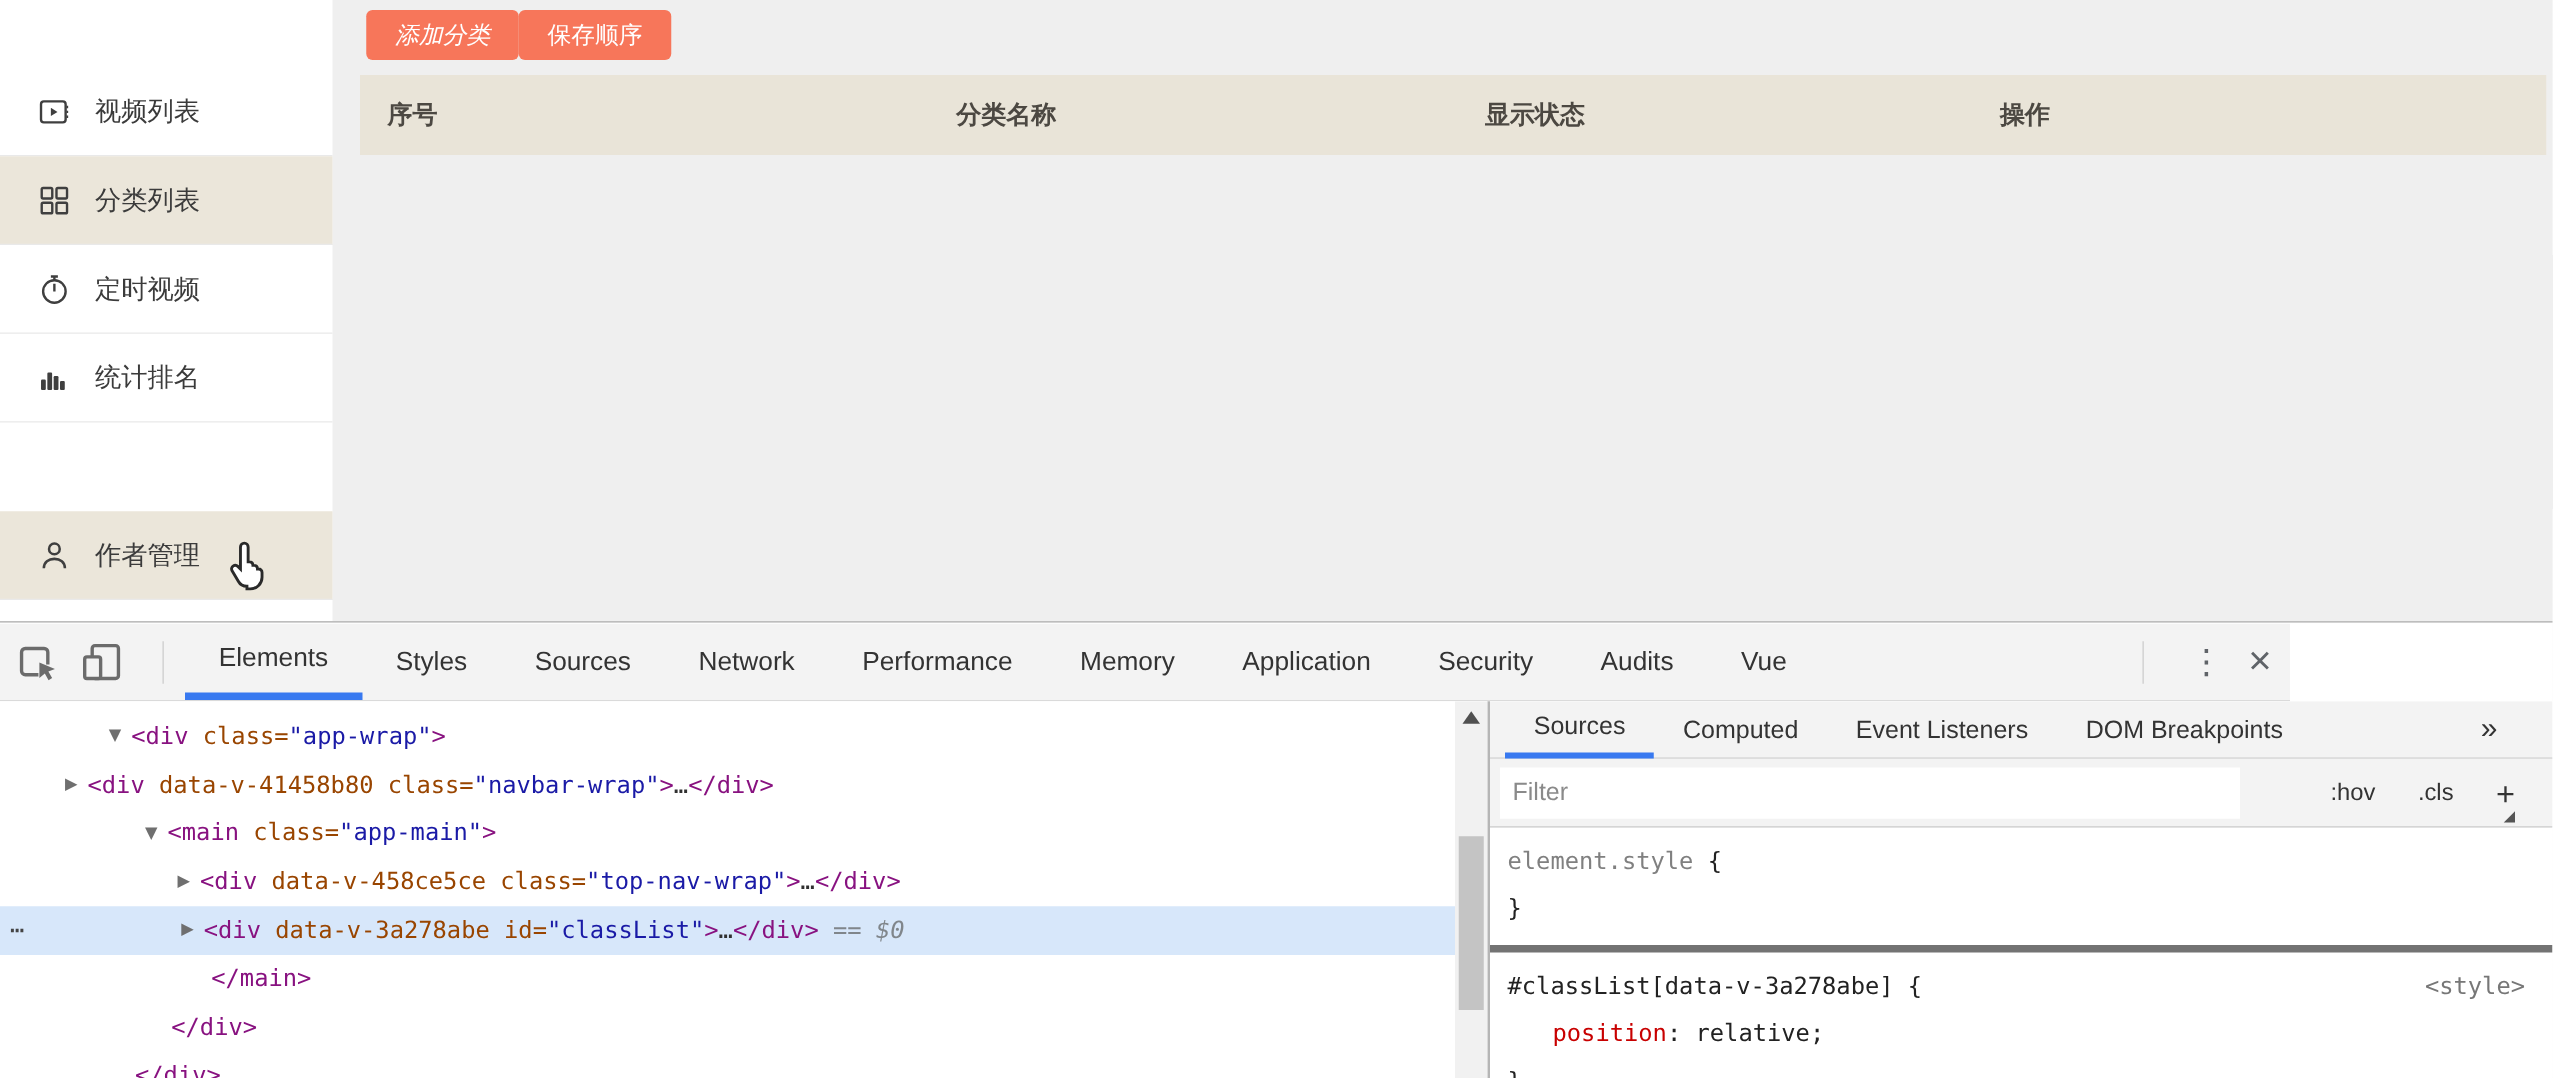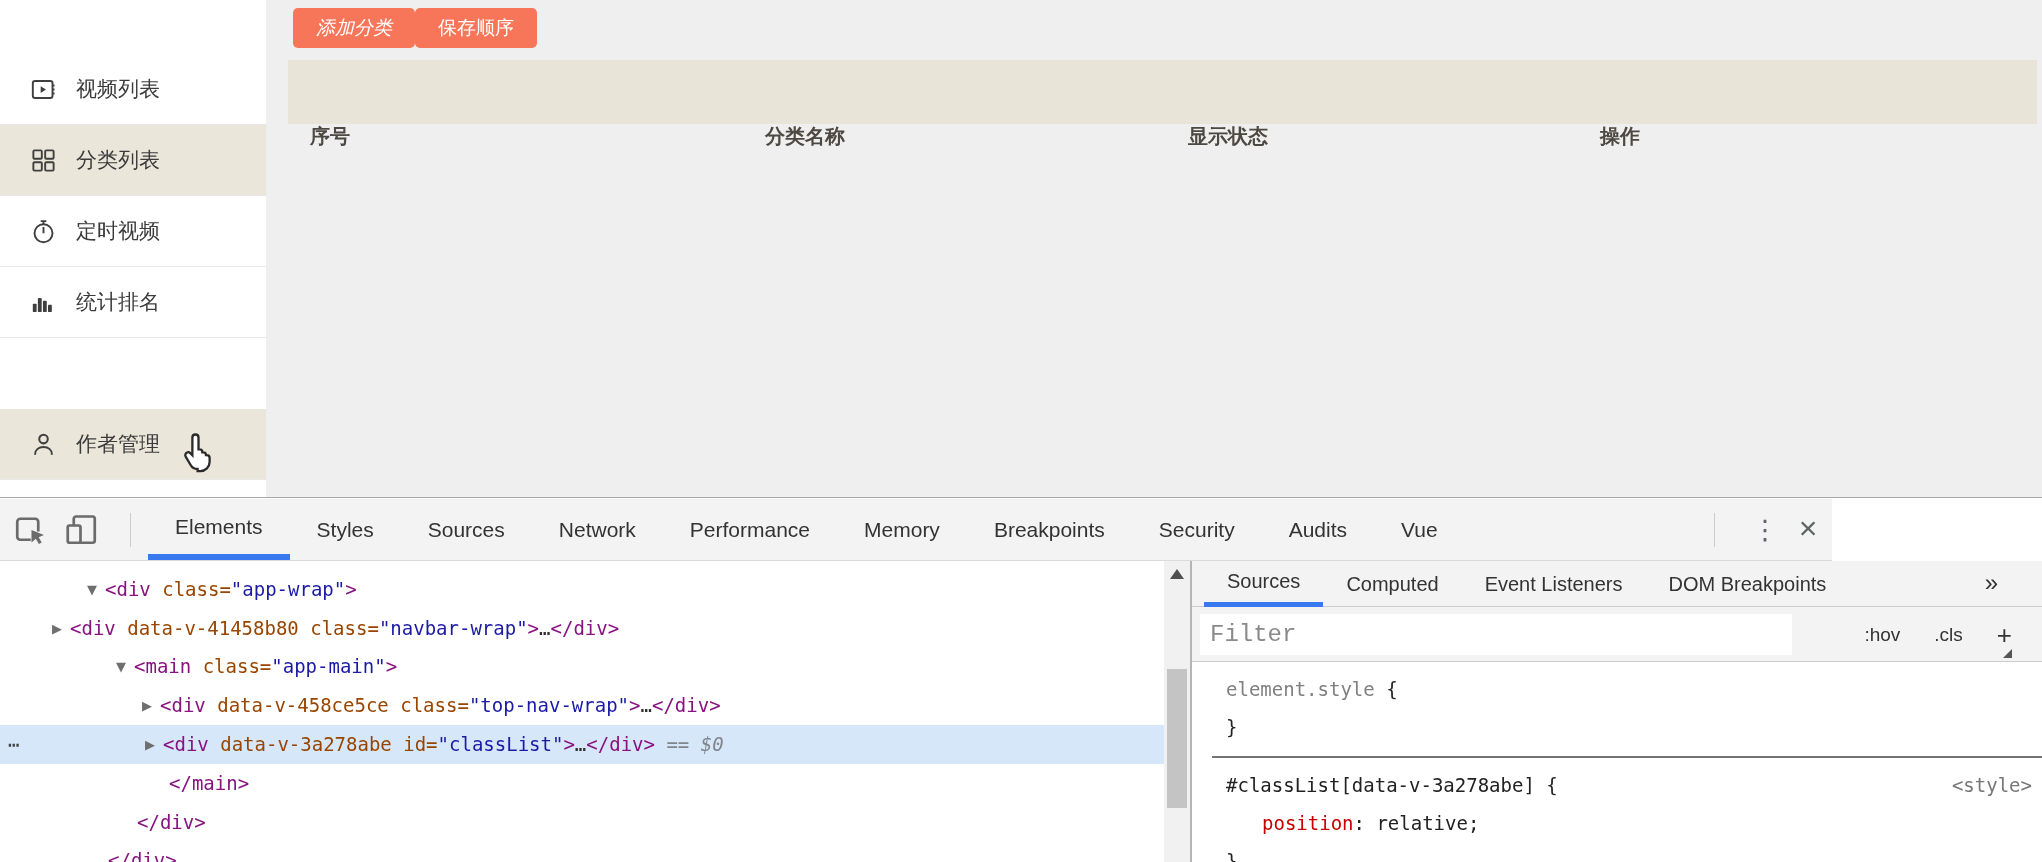--- a/index.html
+++ b/index.html
@@ -25,21 +25,21 @@
   .sb-row .sb-icon{position:absolute;left:30px;width:27px;height:27px;display:flex;align-items:center;color:#3f3f3f;}
   .sb-row .sb-label{position:absolute;left:76px;white-space:nowrap;}
   #hand-cursor{position:absolute;left:178px;top:428px;width:46px;height:46px;pointer-events:none;}
   .app-btn{position:absolute;top:8px;height:40px;background:var(--btn-orange);color:#fff;
     border:none;border-radius:5px;font-size:19px;padding:0 23px;cursor:pointer;
     font-family:"Liberation Sans",sans-serif;white-space:nowrap;}
   #btn-add{left:293px;font-style:italic;}
   #btn-save{left:415px;}
   #table-header{position:absolute;left:288px;top:60px;width:1749px;height:64px;background:var(--header-beige);}
   #table-header .th{position:absolute;top:0;height:64px;line-height:64px;font-size:20px;
-    font-weight:700;color:#4c4842;white-space:nowrap;margin-top:44px;}
+    font-weight:700;color:#4c4842;white-space:nowrap;}
   
   #devtools{position:absolute;left:0;top:497px;width:2042px;height:365px;background:#fff;border-top:1px solid #a8a8a8;}
   #dt-tabbar{position:absolute;left:0;top:1px;width:1832px;height:62px;background:#f3f3f3;border-bottom:1px solid #dadada;}
   .dt-toolicon{position:absolute;top:13px;width:36px;height:36px;color:#6b6b6b;cursor:pointer;}
   #icon-inspect{left:12px;}
   #icon-device{left:64px;}
   .vdiv{position:absolute;top:14px;width:1px;height:34px;background:#ccc;}
   #dt-tabs{position:absolute;left:148px;top:0;height:61px;display:flex;}
   .dt-tab{height:61px;line-height:61px;padding:0 27px;font-size:21px;color:#333;cursor:pointer;white-space:nowrap;}
   .dt-tab.sel{border-bottom:6px solid var(--accent-blue);line-height:55px;}
@@ -68,30 +68,30 @@
   
   #styles-panel{position:absolute;left:1190px;top:63px;width:852px;height:302px;background:#fff;
     border-left:2px solid #b5b5b5;overflow:hidden;}
   #st-tabs{position:relative;height:46px;background:#f3f3f3;border-bottom:1px solid #ccc;display:flex;}
   .st-tab{height:46px;line-height:46px;padding:0 23px;font-size:20px;color:#333;cursor:pointer;white-space:nowrap;}
   .st-tab:first-child{margin-left:12px;}
   .st-tab.sel{border-bottom:5px solid var(--accent-blue);line-height:41px;}
   #st-more{position:absolute;right:44px;top:0;height:46px;line-height:44px;font-size:24px;color:#333;cursor:pointer;}
   #st-filter-row{position:relative;height:55px;background:#f3f3f3;border-bottom:1px solid #ccc;}
   #st-filter{position:absolute;left:8px;top:7px;width:592px;height:41px;border:none;background:#fff;
-    font-size:24px;color:#333;padding:0 10px;font-family:Liberation Mono, monospace;outline:none;}
+    font-size:20px;color:#333;padding:0 10px;font-family:Liberation Sans, sans-serif;outline:none;}
   #st-filter::placeholder{color:#8a8a8a;}
   #st-toggles{position:absolute;right:30px;top:0;height:55px;display:flex;align-items:center;gap:34px;
     font-size:19px;color:#333;}
   #st-toggles span{cursor:pointer;}
   #st-plus{font-size:26px;line-height:20px;}
   #st-corner{position:absolute;right:30px;bottom:3px;width:0;height:0;
     border-left:9px solid transparent;border-bottom:9px solid #555;}
   #st-rules{font-family:"DejaVu Sans Mono","Liberation Mono",monospace;font-size:19px;color:#222;}
-  .rule{padding:8px 0 10px 0;border-bottom:2px solid #737373;margin-left:20px;}
+  .rule{padding:8px 12px 10px 0;border-bottom:6px solid #737373;}
   .rule-line{position:relative;height:38px;line-height:38px;padding-left:14px;white-space:nowrap;}
   .rule-line.prop{padding-left:50px;}
   .sel-muted{color:#808080;}
   .origin{position:absolute;right:10px;color:#777;}
   .pname{color:var(--tok-prop);}
 </style>
 </head>
 <body>
 
 <div id="app-region">
@@ -174,21 +174,21 @@
       <rect x="2.5" y="9" width="8.5" height="11.5" rx="1.2" fill="#f3f3f3" stroke="currentColor" stroke-width="1.8"></rect>
     </svg>
     <div class="vdiv" style="left:130px"></div>
     <div id="dt-tabs">
         <div class="dt-tab sel">Elements</div>
         <div class="dt-tab">Styles</div>
         <div class="dt-tab">Sources</div>
         <div class="dt-tab">Network</div>
         <div class="dt-tab">Performance</div>
         <div class="dt-tab">Memory</div>
-        <div class="dt-tab">Breakpoints</div>
+        <div class="dt-tab">Application</div>
         <div class="dt-tab">Security</div>
         <div class="dt-tab">Audits</div>
         <div class="dt-tab">Vue</div>
       </div>
     <div class="vdiv" style="right:117px;left:auto"></div>
     <div id="dt-kebab">⋮</div>
     <div id="dt-close">×</div>
   </div>
 
   <div id="el-panel">

